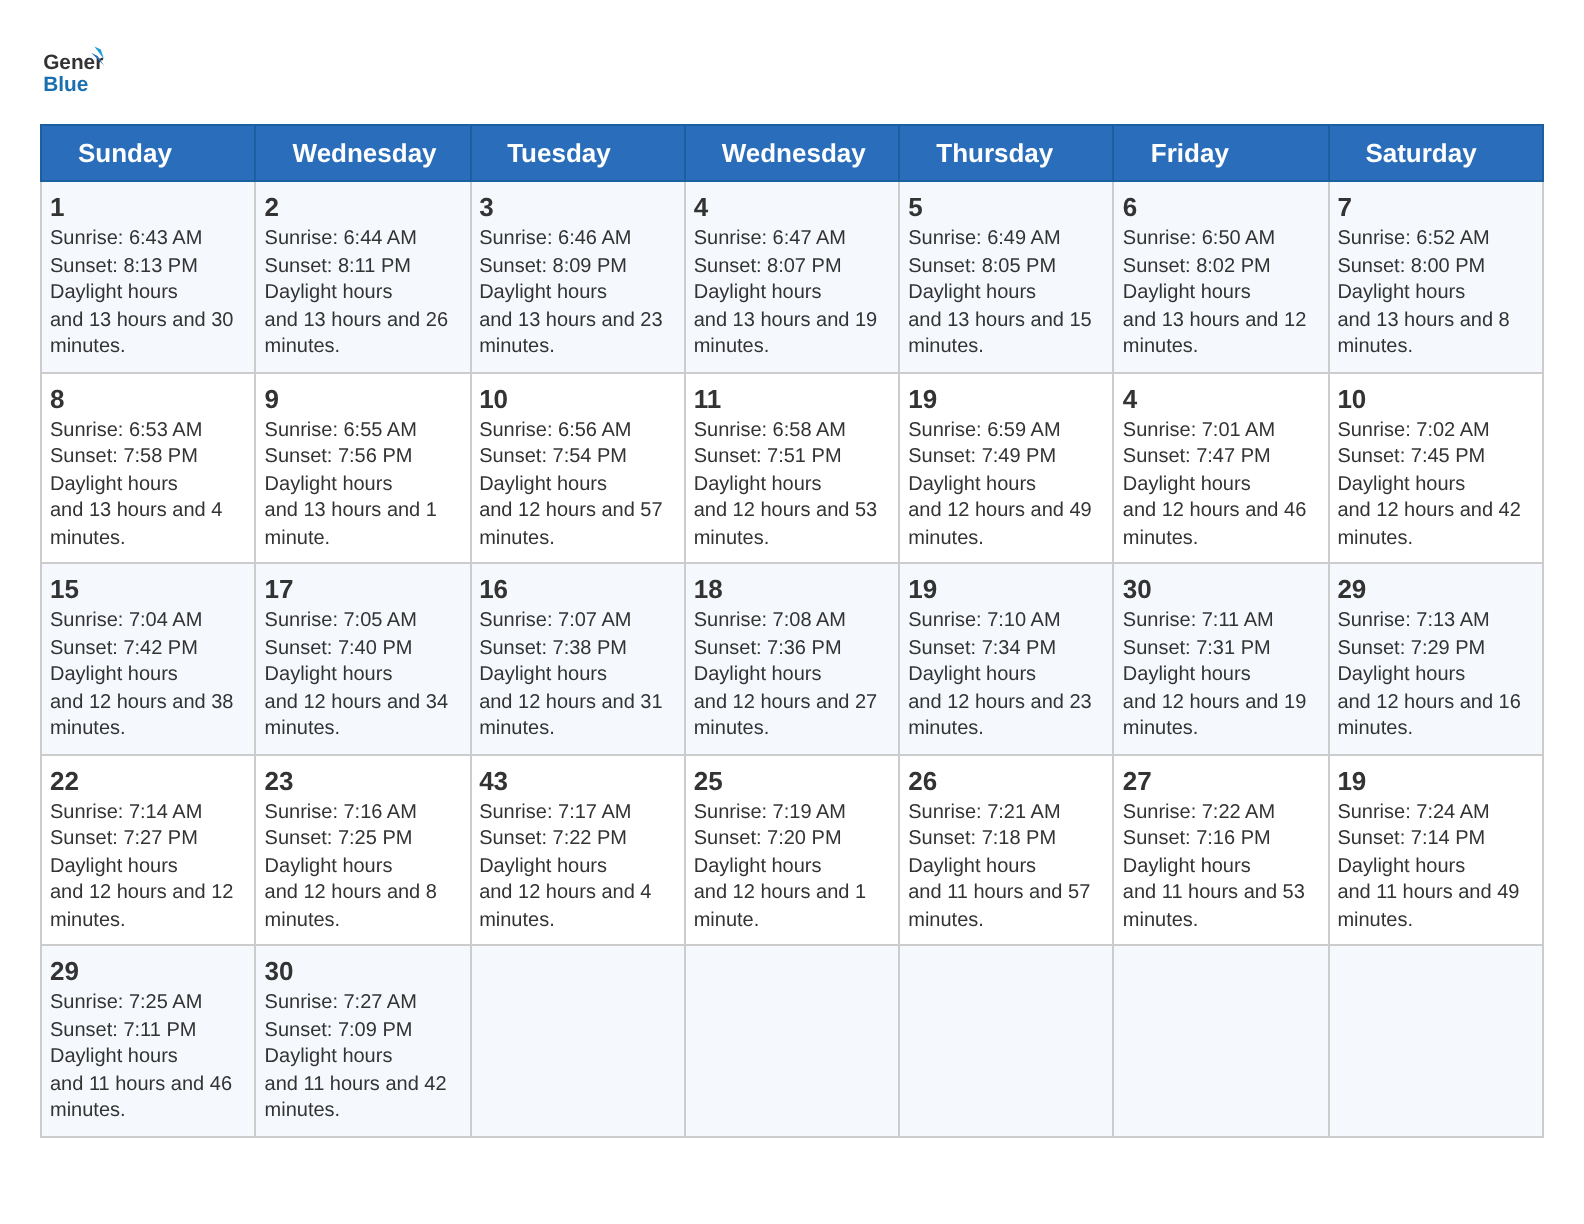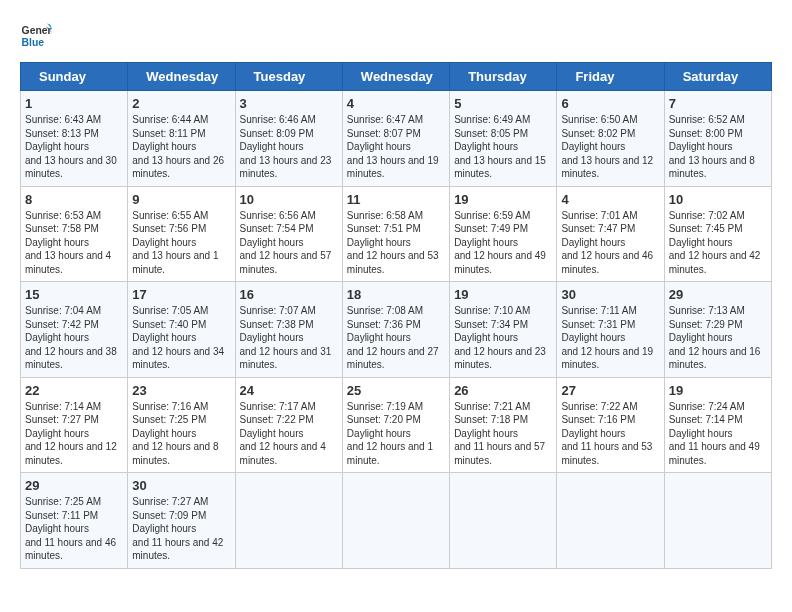--- a/index.html
+++ b/index.html
@@ -204,21 +204,21 @@
       <tr>
         <td>
           <span class="day-num">22</span>
 <div class="day-info">Sunrise: 7:14 AM<br>Sunset: 7:27 PM<br>Daylight hours<br>and 12 hours and 12 minutes.</div>
         </td>
         <td>
           <span class="day-num">23</span>
 <div class="day-info">Sunrise: 7:16 AM<br>Sunset: 7:25 PM<br>Daylight hours<br>and 12 hours and 8 minutes.</div>
         </td>
         <td>
-          <span class="day-num">24</span>
+          <span class="day-num">43</span>
 <div class="day-info">Sunrise: 7:17 AM<br>Sunset: 7:22 PM<br>Daylight hours<br>and 12 hours and 4 minutes.</div>
         </td>
         <td>
           <span class="day-num">25</span>
 <div class="day-info">Sunrise: 7:19 AM<br>Sunset: 7:20 PM<br>Daylight hours<br>and 12 hours and 1 minute.</div>
         </td>
         <td>
           <span class="day-num">26</span>
 <div class="day-info">Sunrise: 7:21 AM<br>Sunset: 7:18 PM<br>Daylight hours<br>and 11 hours and 57 minutes.</div>
         </td>

